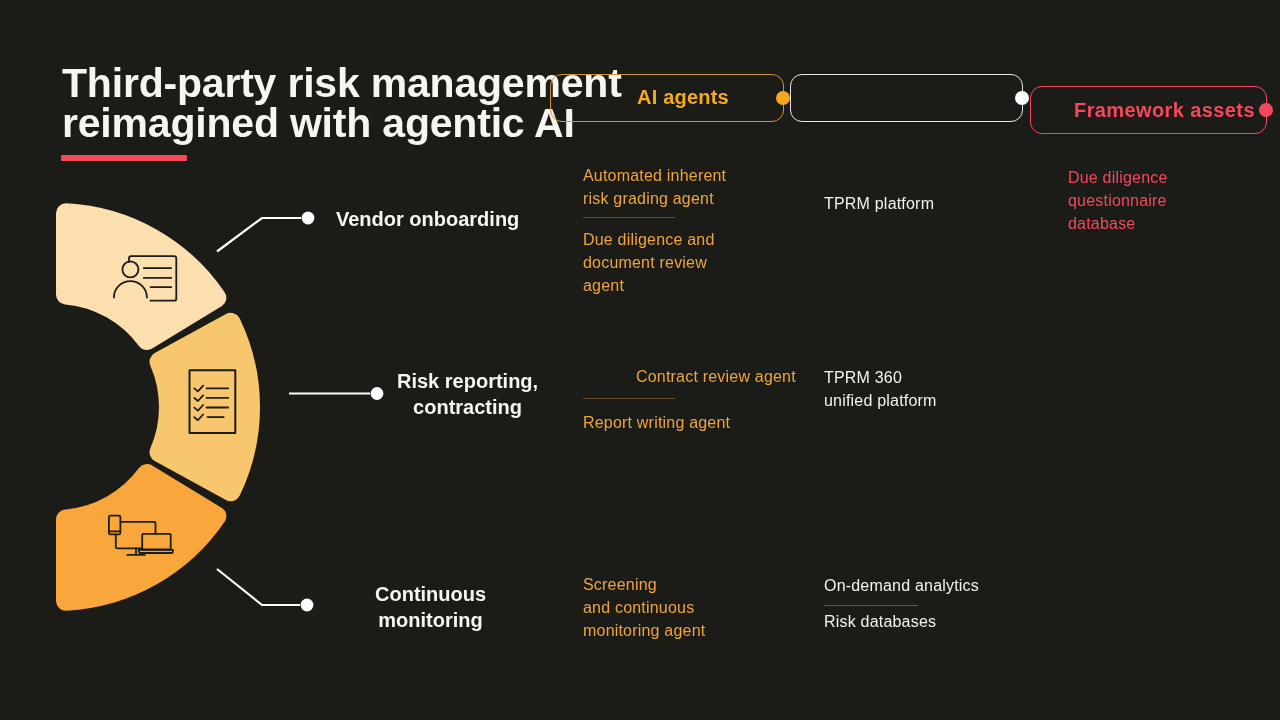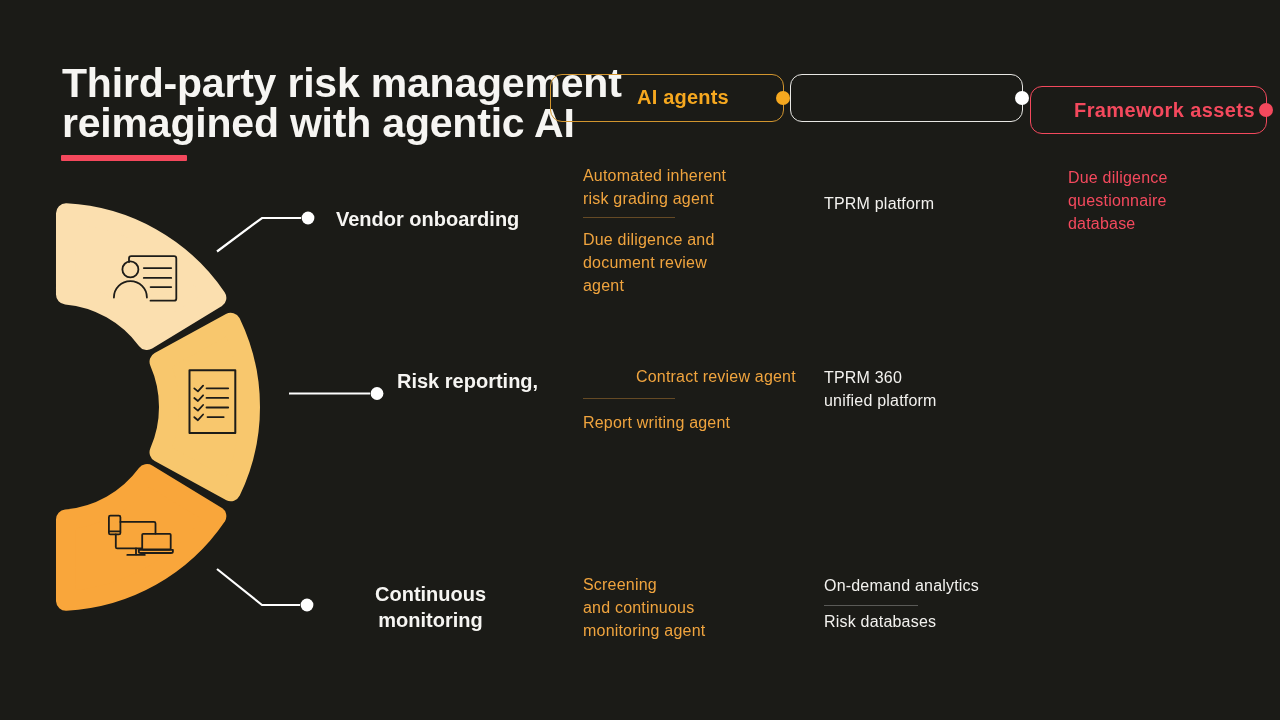--- a/index.html
+++ b/index.html
@@ -123,20 +123,21 @@
 <div class="abs pill pill-fa">
   <span>Framework assets</span>
   <span class="dot"></span>
 </div>
 
 <div class="abs stage-label" style="left:336px;top:205.5px;">
   <div>Vendor onboarding</div>
 </div>
 <div class="abs stage-label" style="left:397px;top:367.5px;">
   <div>Risk reporting,</div>
+  <div>contracting</div>
 </div>
 <div class="abs stage-label" style="left:335px;top:580.5px;margin-left:40px;">
   <div>Continuous</div>
   <div>monitoring</div>
 </div>
 
 <div class="abs cell orange" style="left:583px;top:163.7px;">
   <div>Automated inherent</div>
   <div>risk grading agent</div>
 </div>

